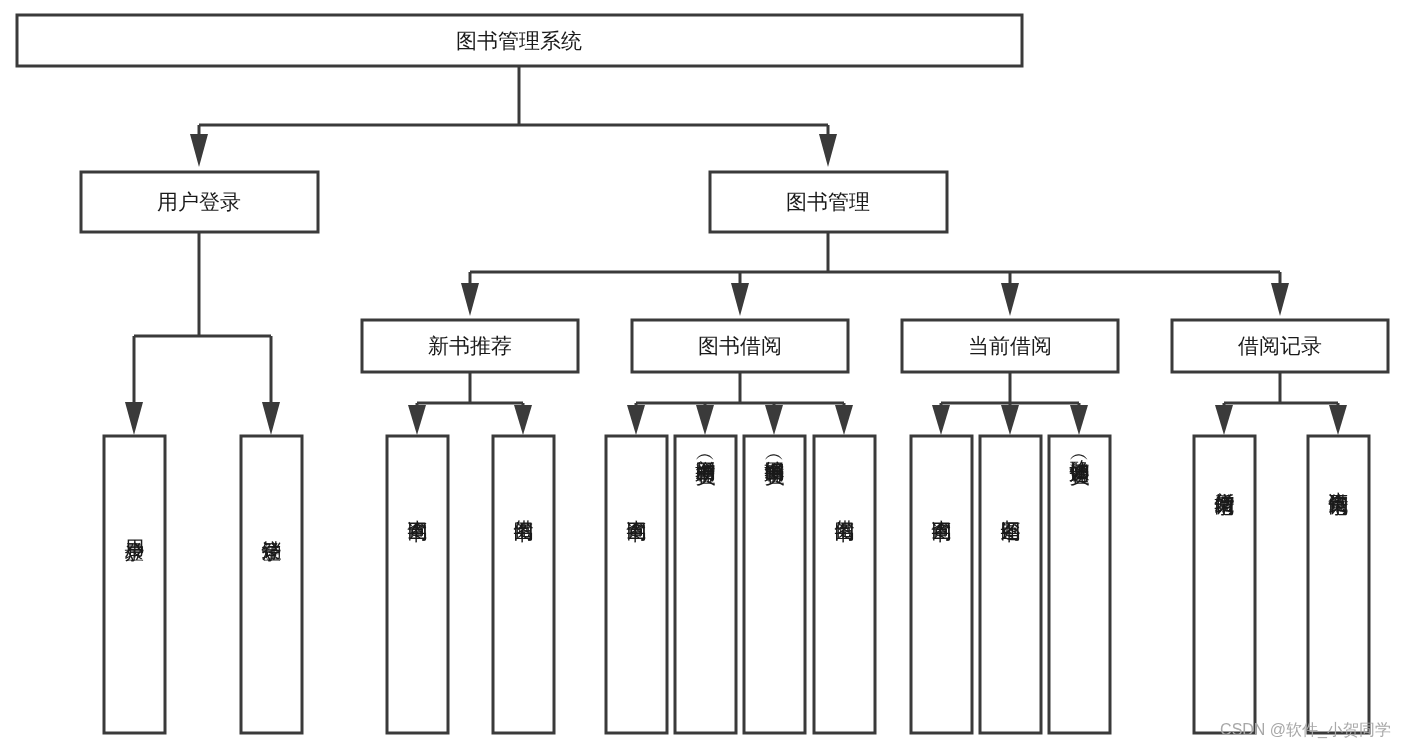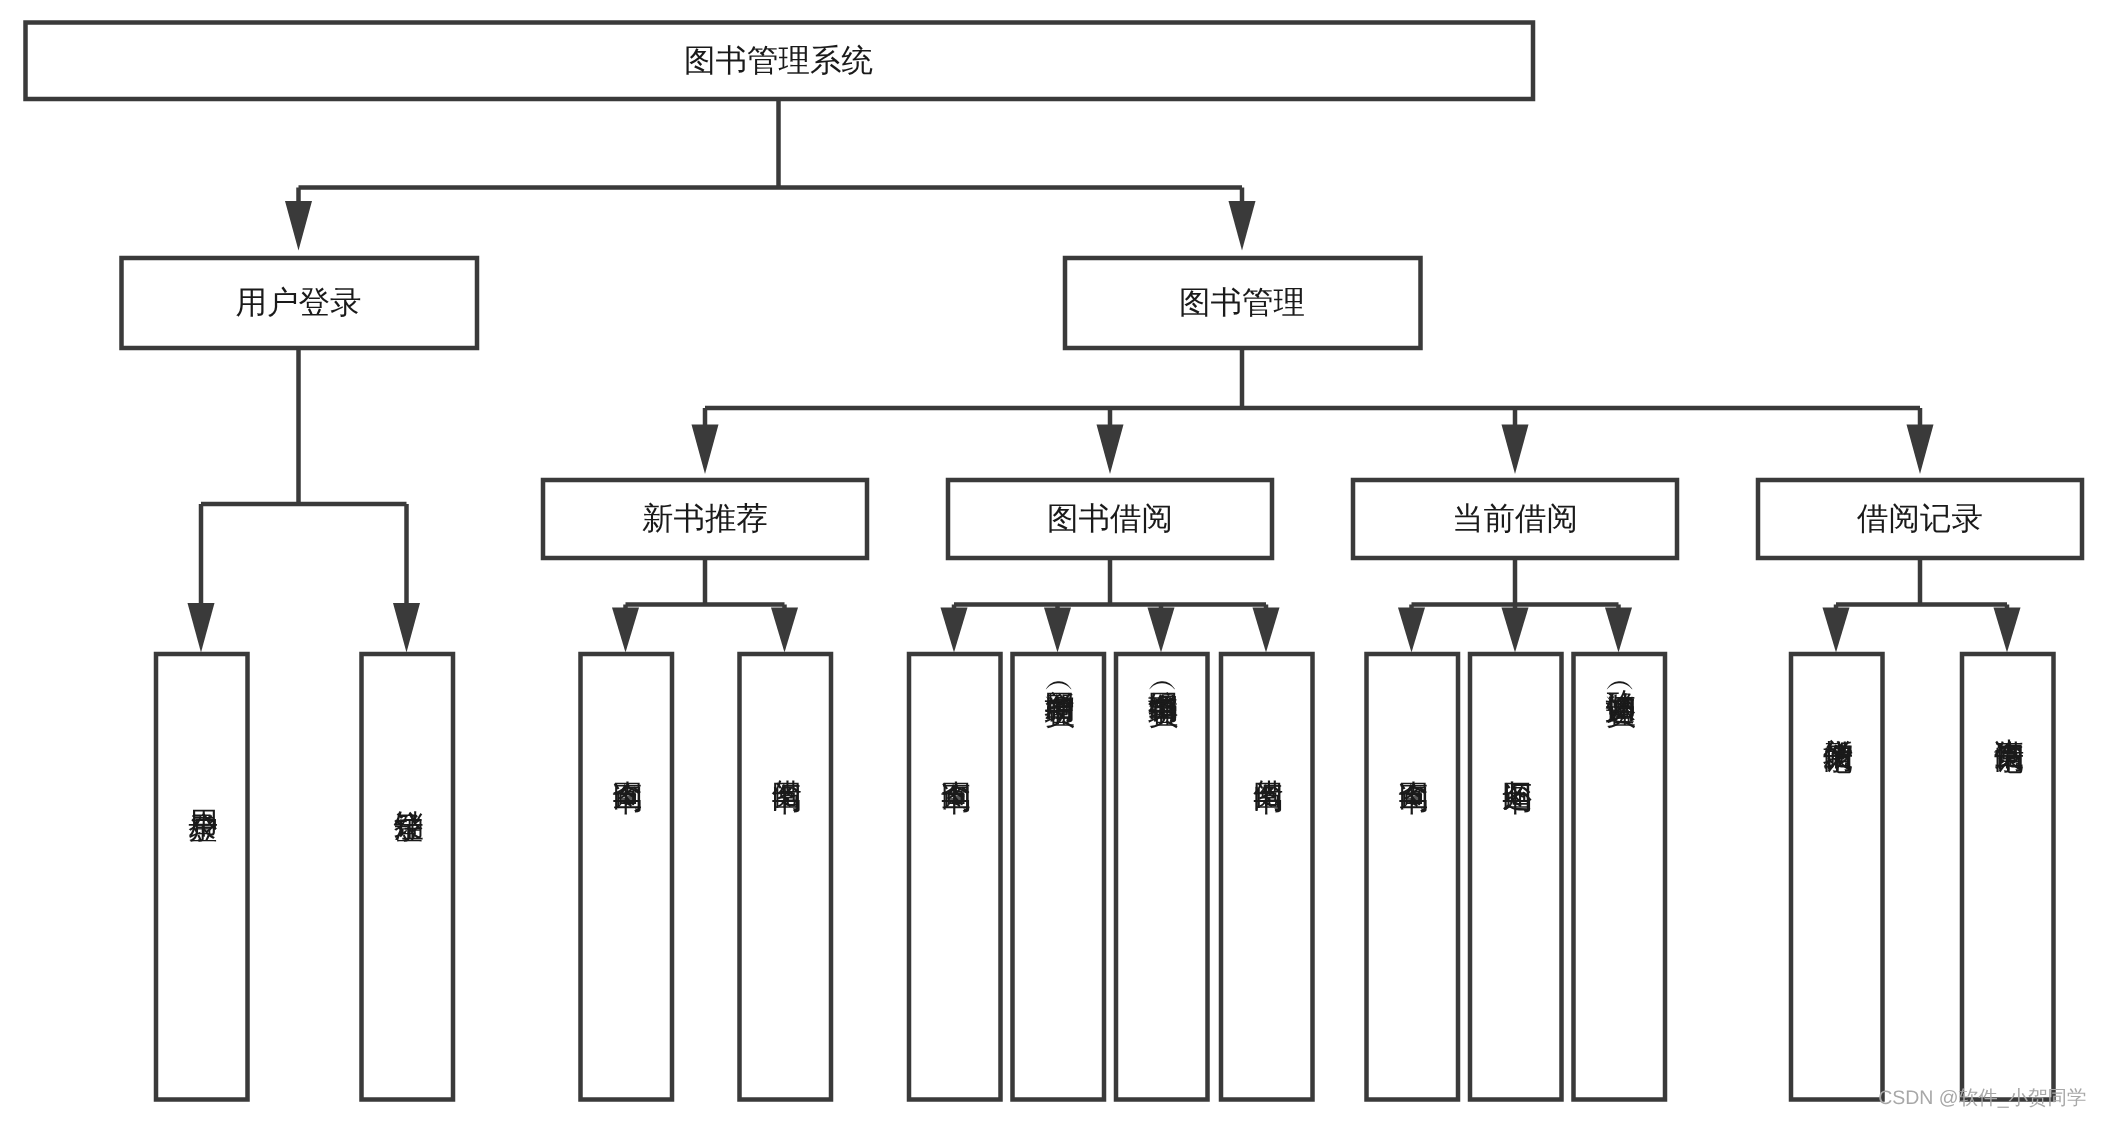--- a/index.html
+++ b/index.html
@@ -70,21 +70,21 @@
     line-height: 1.05;
     color: #1a1a1a;
     letter-spacing: 1px;
     white-space: nowrap;
   }
   .watermark {
     position: absolute;
     right: 14px;
     bottom: 6px;
     font-family: "Liberation Sans", "DejaVu Sans", sans-serif;
-    font-size: 13px;
+    font-size: 16px;
     color: #a8a8a8;
     white-space: nowrap;
     user-select: none;
   }
 </style>
 </head>
 <body>
 
 <div id="diagram-root">
 

